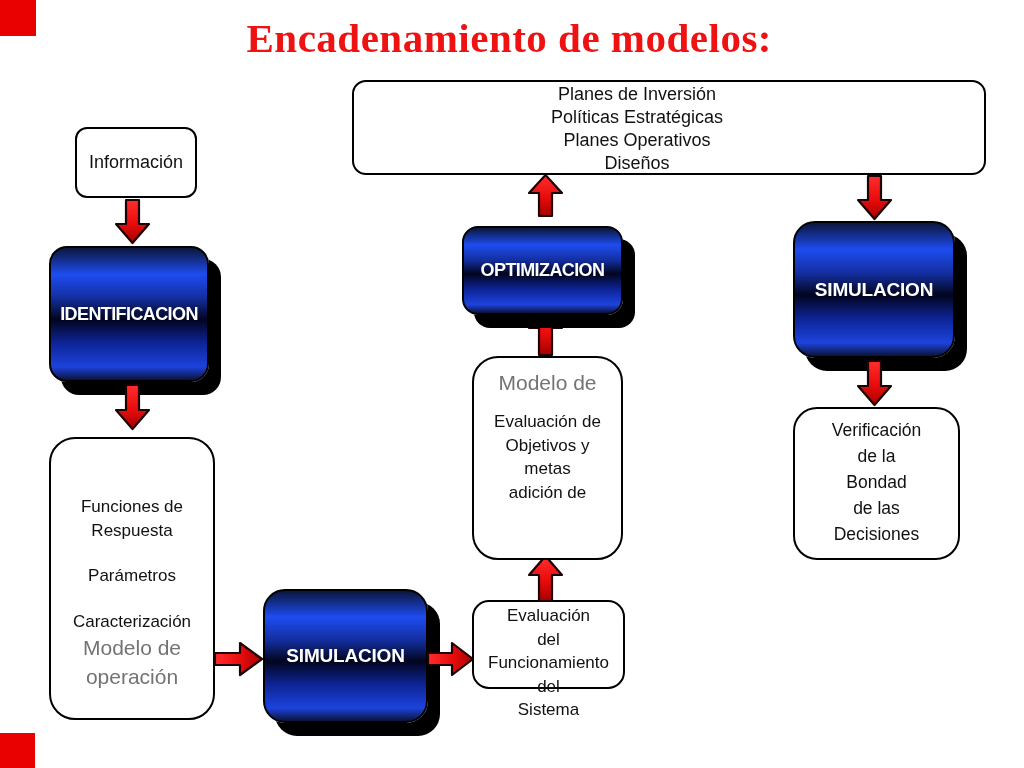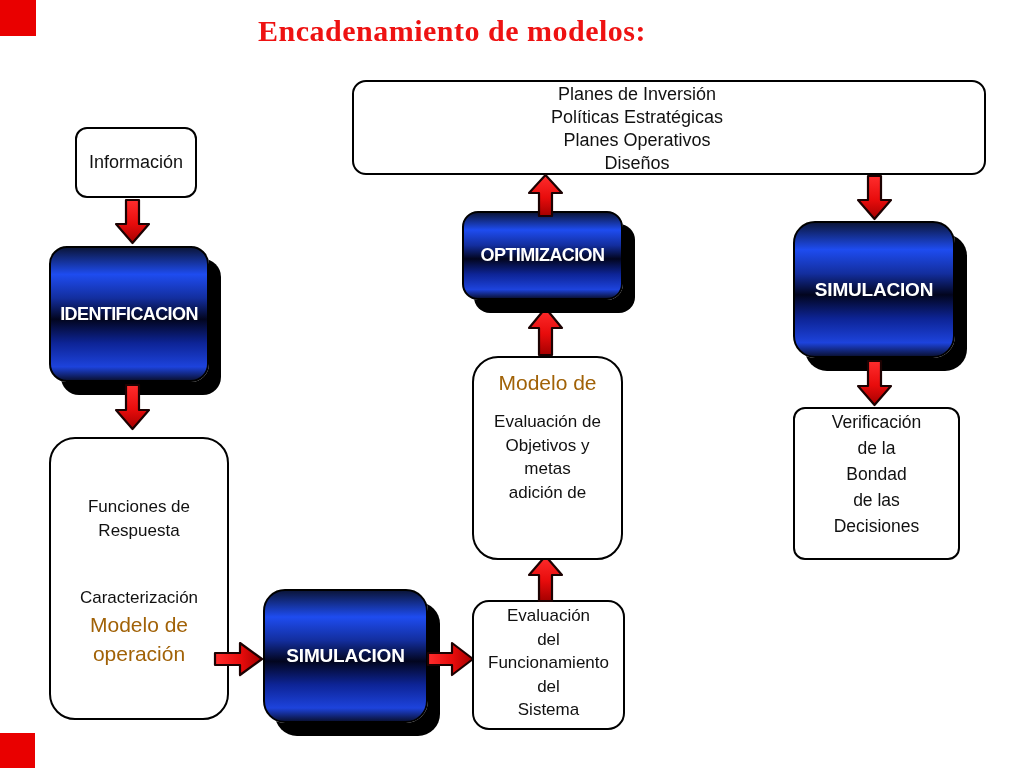--- a/index.html
+++ b/index.html
@@ -5,61 +5,61 @@
   html,body{margin:0;padding:0;background:#ffffff;}
   #slide{
     position:relative;width:1024px;height:768px;background:#ffffff;overflow:hidden;
     font-family:"Liberation Sans",sans-serif;color:#111;
   }
   .abs{position:absolute;}
   
   .corner{background:#e90000;}
   
   #title{
-    left:132px;top:14px;width:640px;text-align:center;
+    left:132px;top:14px;width:640px;text-align:right;
     font-family:"Liberation Serif",serif;font-weight:bold;
-    font-size:30px;color:#ee1212;letter-spacing:0.5px;
+    font-size:41px;color:#ee1212;letter-spacing:0.5px;
   }
   
   .wbox{
     background:#ffffff;border:2.5px solid #000;box-sizing:border-box;
     text-align:center;
   }
   .wbox .ln{font-size:17px;line-height:23.5px;}
-  .blue-text{color:#a16207;}
+  .blue-text{color:#737373;}
   
   .block{
     box-sizing:border-box;border:2.5px solid #000;border-radius:18px;
     background:linear-gradient(180deg,#0b163c 0%,#1e4cf0 20%,#132e9e 38%,#02051e 54%,#0d2496 72%,#1d43dc 90%,#0a1238 100%);
     box-shadow:12px 13px 0 0 #000;
     display:flex;align-items:center;justify-content:center;
     color:#fff;font-weight:bold;
   }
   .block-label{font-size:19px;letter-spacing:-0.2px;white-space:nowrap;}
   .tight{letter-spacing:-0.6px;font-size:18px;}
   
   svg.arrow{display:block;overflow:visible;}
   
   #planes-box{left:352px;top:80px;width:634px;height:95px;border-radius:14px;padding:2px 64px 0 0;
     display:flex;flex-direction:column;justify-content:center;}
   #planes-box .ln{font-size:18px;line-height:23px;}
   #informacion-box{left:75px;top:127px;width:122px;height:71px;border-radius:12px;
     display:flex;align-items:center;justify-content:center;font-size:18px;}
   #identificacion-block{left:49px;top:246px;width:160px;height:136px;}
-  #funciones-box{left:49px;top:437px;width:180px;height:283px;border-radius:26px;padding-top:56px;}
+  #funciones-box{left:49px;top:437px;width:166px;height:283px;border-radius:26px;padding-top:56px;}
   #funciones-box .gap{height:22px;}
   #funciones-box .blue-big{font-size:21px;line-height:29px;}
   #simulacion-bottom-block{left:263px;top:589px;width:165px;height:134px;border-radius:22px;}
-  #evaluacion-box{left:472px;top:600px;width:153px;height:130px;border-radius:17px;padding-top:2px;}
+  #evaluacion-box{left:472px;top:600px;width:153px;height:89px;border-radius:17px;padding-top:2px;}
   #modelo-box{left:472px;top:356px;width:151px;height:204px;border-radius:26px;padding-top:12px;}
   #modelo-box .blue-big{font-size:21px;line-height:26px;}
   #modelo-box .black-group{margin-top:14px;}
-  #optimizacion-block{left:462px;top:211px;width:161px;height:89px;border-radius:16px;}
+  #optimizacion-block{left:462px;top:226px;width:161px;height:89px;border-radius:16px;}
   #simulacion-right-block{left:793px;top:221px;width:162px;height:137px;border-radius:22px;}
-  #verificacion-box{left:793px;top:407px;width:167px;height:153px;border-radius:12px;}
+  #verificacion-box{left:793px;top:407px;width:167px;height:153px;border-radius:24px;padding-top:8px;}
   #verificacion-box .ln{font-size:17.5px;line-height:26px;}
 </style>
 </head>
 <body>
 
 <svg width="0" height="0" style="position:absolute" aria-hidden="true">
   <defs>
     <linearGradient id="redg" x1="0" y1="0" x2="1" y2="0">
       <stop offset="0" stop-color="#ff2d2d"></stop>
       <stop offset="0.55" stop-color="#e80c0c"></stop>
@@ -100,20 +100,21 @@
   </div>
 
   <svg class="abs arrow" style="left:114px;top:384px;" width="37" height="47" viewBox="0 0 37 47">
     <polygon points="12,1 25,1 25,26 35,26 18.5,45 2,26 12,26" fill="url(#redgv)" stroke="#1c0202" stroke-width="2.2" stroke-linejoin="round"></polygon>
   </svg>
 
   <div id="funciones-box" class="abs wbox">
     <div class="ln">Funciones de</div>
     <div class="ln">Respuesta</div>
     <div class="gap"></div>
+    <div class="ln">Parámetros</div>
     <div class="gap"></div>
     <div class="ln">Caracterización</div>
     <div class="blue-big blue-text">Modelo de</div>
     <div class="blue-big blue-text">operación</div>
   </div>
 
   <svg class="abs arrow" style="left:214px;top:640px;" width="50" height="38" viewBox="0 0 50 38">
     <polygon points="1,13 26,13 26,3 48,19 26,35 26,25 1,25" fill="url(#redg)" stroke="#1c0202" stroke-width="2.2" stroke-linejoin="round"></polygon>
   </svg>
 

